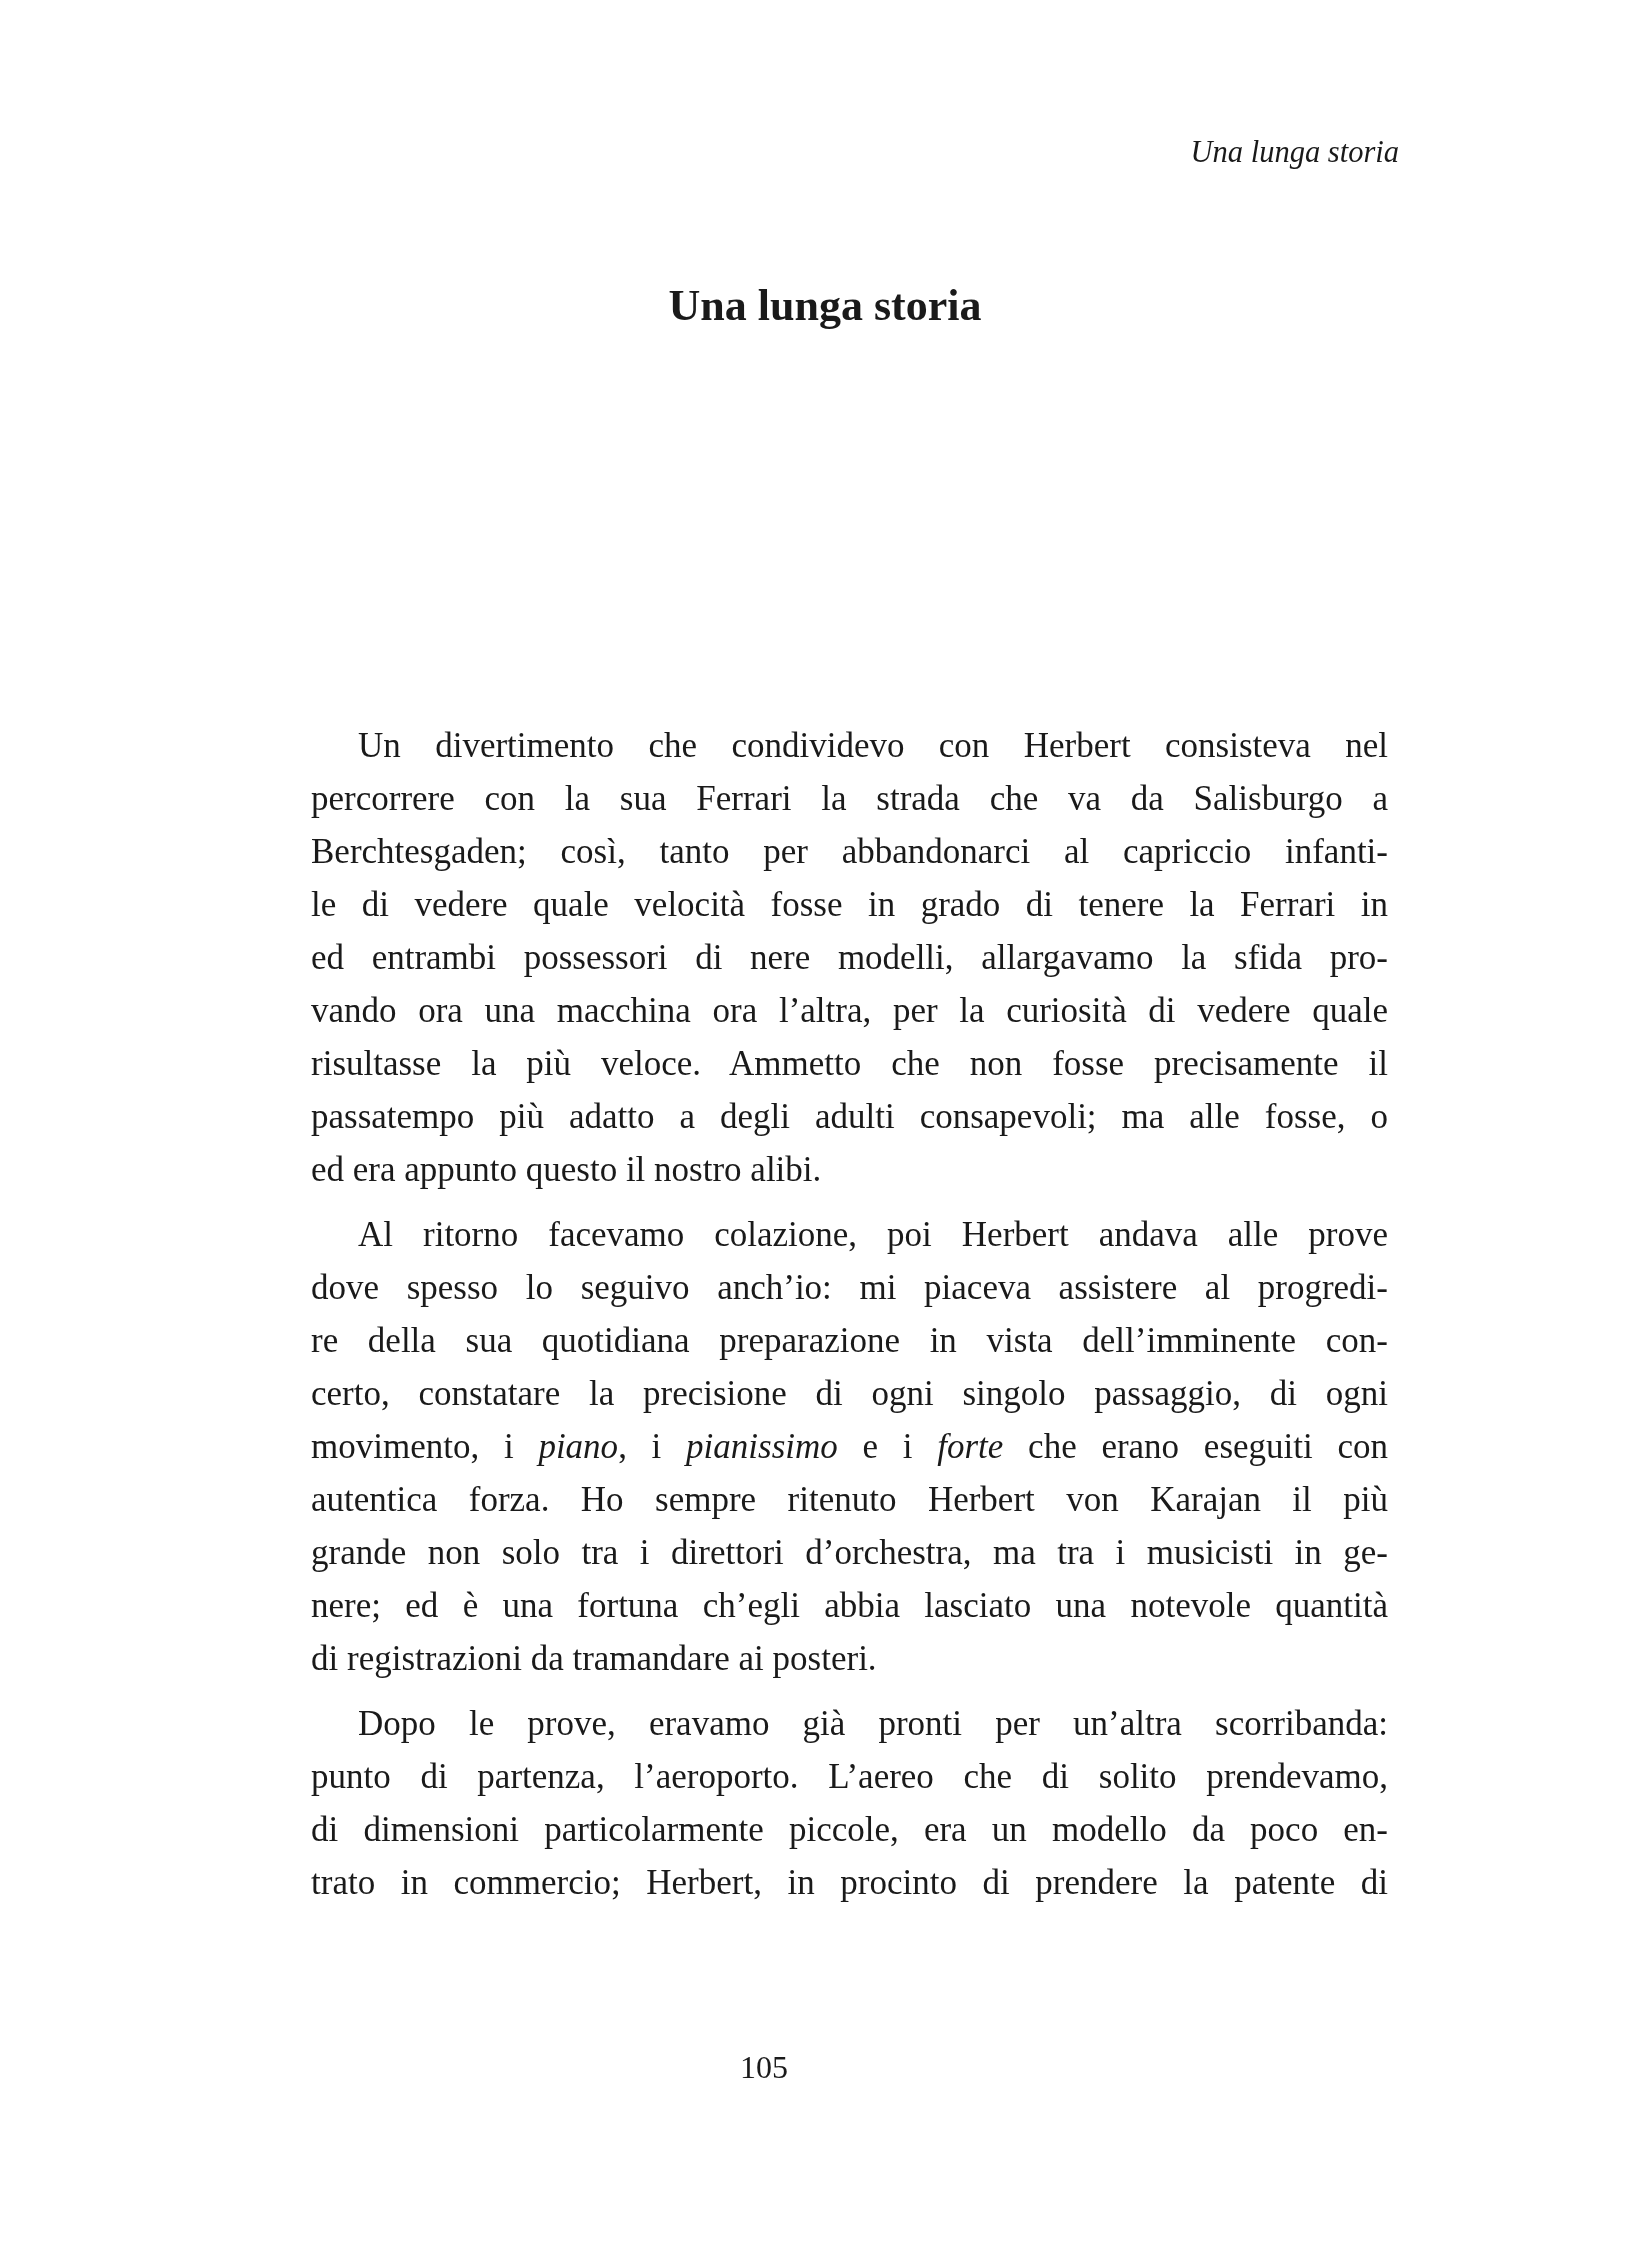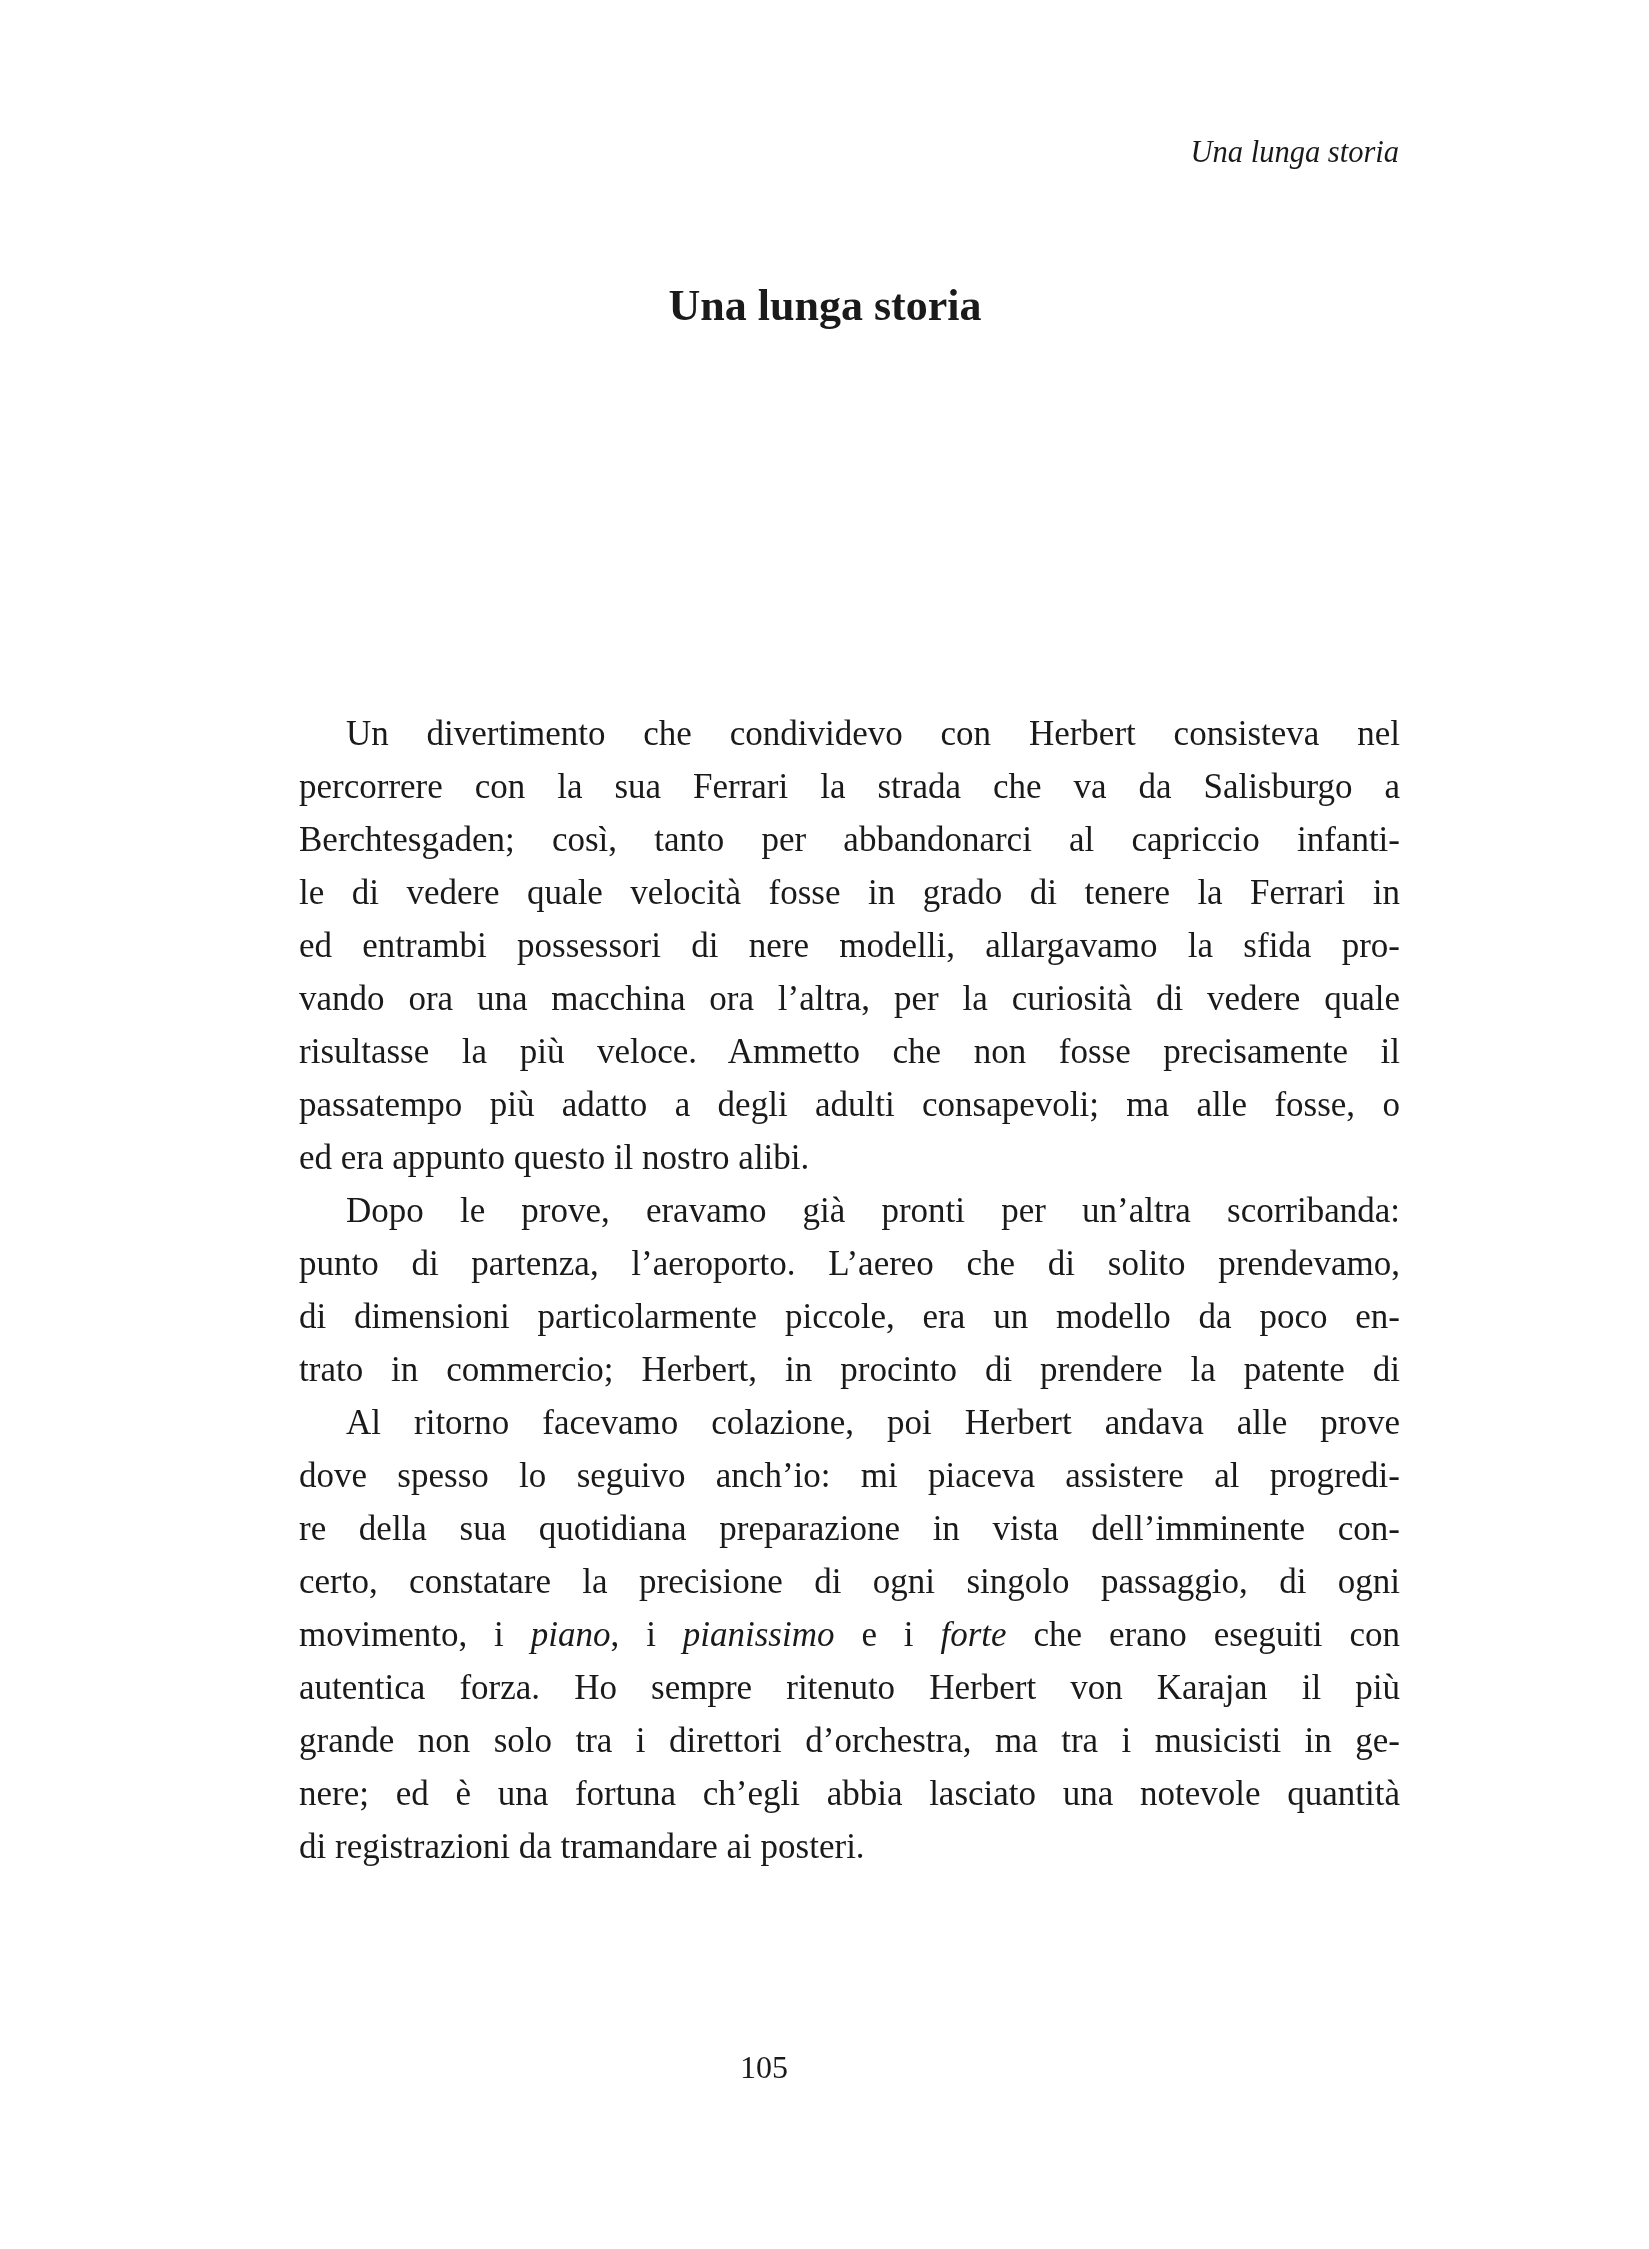--- a/index.html
+++ b/index.html
@@ -14,21 +14,21 @@
   }
   .chapter-title {
     position: absolute; top: 279px; left: 0; width: 1650px;
     text-align: center; font-weight: bold; font-size: 44px; line-height: 54px;
   }
   .body-text {
     position: absolute; top: 707px; left: 299px; width: 1101px;
     font-size: 35px; line-height: 53px; text-align: justify;
     hyphens: manual;
   }
-  .body-text p { margin: 0; text-indent: 47px; }
+  .body-text p { margin: 12px; text-indent: 47px; }
   .body-text p .line { display: block; text-align: justify; text-align-last: justify; }
   .body-text p .line.last { text-align-last: left; }
   .body-text p .line.first { text-indent: 47px; }
   .body-text p { text-indent: 0; }
   em { font-style: italic; }
   .page-number {
     position: absolute; top: 2048px; left: 0; width: 1528px;
     text-align: center; font-size: 32px; line-height: 39px;
   }
 </style>
@@ -45,32 +45,32 @@
     <span class="line">percorrere con la sua Ferrari la strada che va da Salisburgo a</span>
     <span class="line">Berchtesgaden; così, tanto per abbandonarci al capriccio infanti-</span>
     <span class="line">le di vedere quale velocità fosse in grado di tenere la Ferrari in</span>
     <span class="line">ed entrambi possessori di nere modelli, allargavamo la sfida pro-</span>
     <span class="line">vando ora una macchina ora l’altra, per la curiosità di vedere quale</span>
     <span class="line">risultasse la più veloce. Ammetto che non fosse precisamente il</span>
     <span class="line">passatempo più adatto a degli adulti consapevoli; ma alle fosse, o</span>
     <span class="line last">ed era appunto questo il nostro alibi.</span>
   </p>
   <p>
-    <span class="line first">Dopo le prove, eravamo già pronti per un’altra scorribanda:</span>
-    <span class="line">punto di partenza, l’aeroporto. L’aereo che di solito prendevamo,</span>
-    <span class="line">di dimensioni particolarmente piccole, era un modello da poco en-</span>
-    <span class="line">trato in commercio; Herbert, in procinto di prendere la patente di</span>
-  </p>
-  <p>
     <span class="line first">Al ritorno facevamo colazione, poi Herbert andava alle prove</span>
     <span class="line">dove spesso lo seguivo anch’io: mi piaceva assistere al progredi-</span>
     <span class="line">re della sua quotidiana preparazione in vista dell’imminente con-</span>
     <span class="line">certo, constatare la precisione di ogni singolo passaggio, di ogni</span>
     <span class="line"><span>movimento, i </span><em>piano</em><span>, i </span><em>pianissimo</em><span> e i </span><em>forte</em><span> che erano eseguiti con</span></span>
     <span class="line">autentica forza. Ho sempre ritenuto Herbert von Karajan il più</span>
     <span class="line">grande non solo tra i direttori d’orchestra, ma tra i musicisti in ge-</span>
     <span class="line">nere; ed è una fortuna ch’egli abbia lasciato una  notevole quantità</span>
     <span class="line last">di registrazioni da tramandare ai posteri.</span>
   </p>
+  <p>
+    <span class="line first">Dopo le prove, eravamo già pronti per un’altra scorribanda:</span>
+    <span class="line">punto di partenza, l’aeroporto. L’aereo che di solito prendevamo,</span>
+    <span class="line">di dimensioni particolarmente piccole, era un modello da poco en-</span>
+    <span class="line">trato in commercio; Herbert, in procinto di prendere la patente di</span>
+  </p>
 </div>
 
 <div class="page-number">105</div>
 
 
 </body></html>

